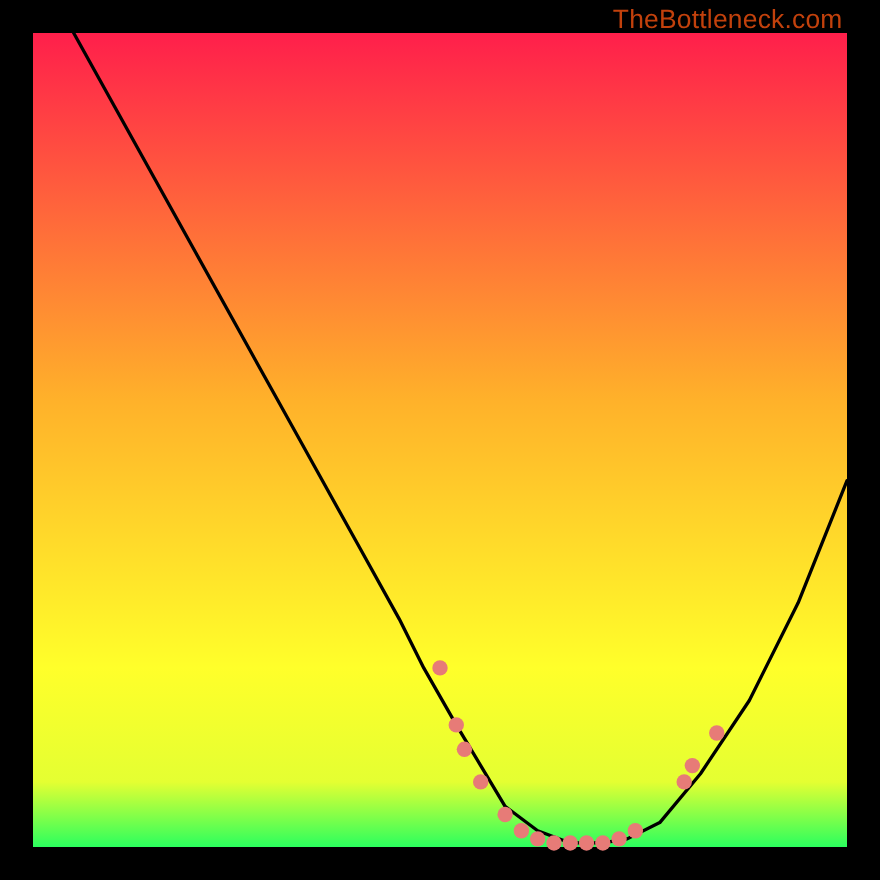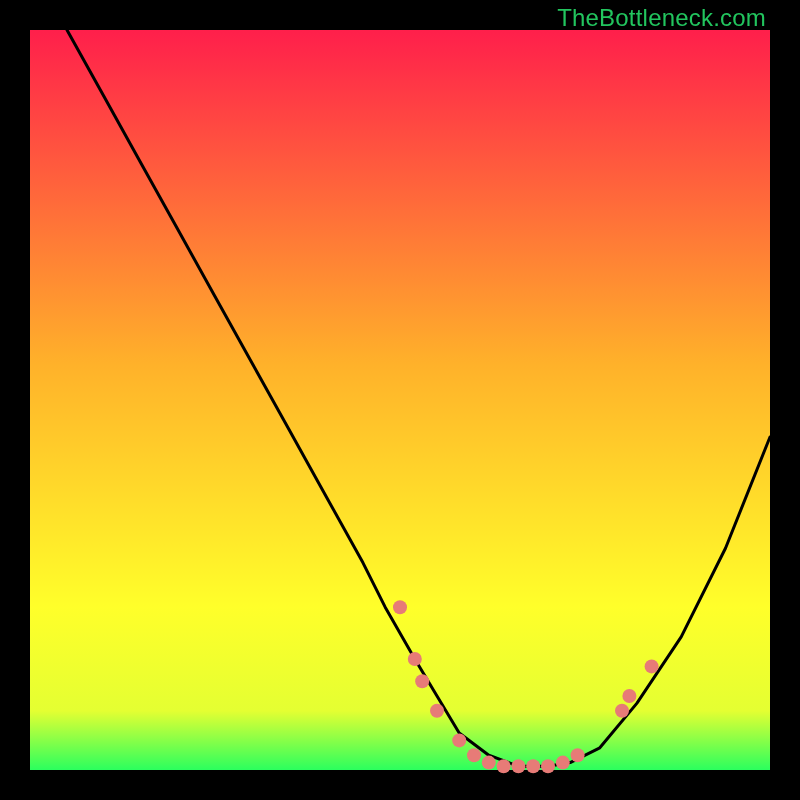--- a/index.html
+++ b/index.html
@@ -24,21 +24,21 @@
     left: 0;
     top: 0;
     width: 740px;
     height: 740px;
     
   }
   .watermark {
     position: absolute;
     top: 4px;
     right: 34px;
-    color: #22c55e;
+    color: #c2410c;
     font-size: 24px;
     font-weight: 400;
     letter-spacing: 0.2px;
     user-select: none;
   }
   svg.curve {
     position: absolute;
     left: 30px;
     top: 30px;
     width: 740px;

